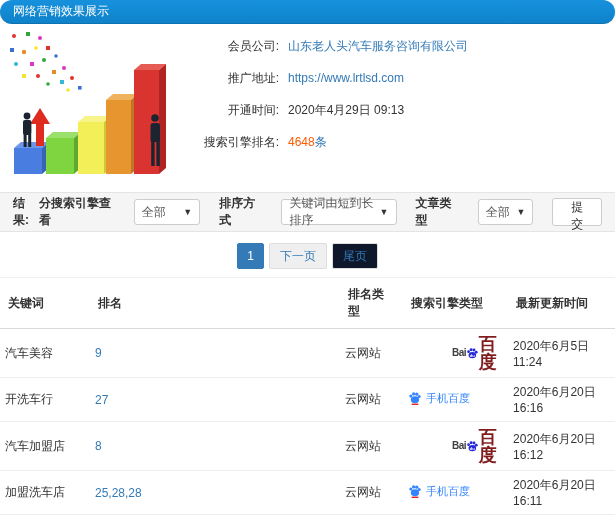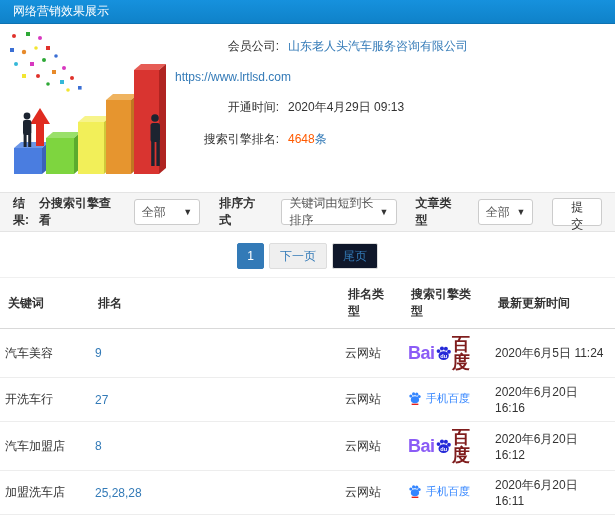--- a/index.html
+++ b/index.html
@@ -7,21 +7,21 @@
   body {
     width:615px; height:520px; overflow:hidden;
     background:#fff; color:#333;
     font-family:"Liberation Sans","DejaVu Sans",sans-serif;
     font-size:12px;
   }
   
   .topbar {
     height:24px; background:linear-gradient(#1691dd,#0f82c9);
     border-bottom:1px solid #0d72b2;
-    color:#fff; display:flex; align-items:center; padding:0 13px;
+    color:#fff; display:flex; align-items:center; padding:0 13px;border-radius:12px;
   }
   
   .top-section { display:flex; height:168px; background:#fff; }
   .illustration { width:175px; position:relative; flex-shrink:0; }
   .info-panel { flex:1; padding-top:14px; }
   .info-row { display:flex; align-items:baseline; margin-bottom:15px; }
   .info-label { width:76px; text-align:right; margin-right:9px; flex-shrink:0; color:#333;margin-left:28px; }
   .info-link { color:#337ab7; text-decoration:none; cursor:pointer; }
   .hl-num { color:#ff5a00; }
   .hl-unit { color:#337ab7; }
@@ -58,21 +58,21 @@
   .page-btn.shaded { background:#efefef; }
   
   table.results { width:100%; border-collapse:collapse; border-top:1px solid #f0f0f0; }
   table.results th {
     text-align:left; font-weight:bold; color:#333;
     padding:8px 8px; border-bottom:1px solid #d9d9d9; font-size:12px;
   }
   table.results td { padding:6px 5px; border-bottom:1px solid #ededed; font-size:12px; }
   td.rank-cell { color:#337ab7; }
   .baidu-logo { display:inline-flex; align-items:center; font-weight:bold; line-height:1; }
-  .baidu-logo .bai { color:#8b5cf6; font-size:18px; letter-spacing:-0.5px; }
+  .baidu-logo .bai { color:#404040; font-size:10px; letter-spacing:-0.5px;margin-left:44px; }
   .baidu-logo .bname { color:#7f1d1d; font-size:18px; }
   .mobile-logo { display:inline-flex; align-items:center; gap:4px; color:#3385ff; font-size:11px; }
 </style>
 </head>
 <body>
 
 <div class="topbar">
   <span>网络营销效果展示</span>
 </div>
 
@@ -143,20 +143,21 @@
       </g>
     </svg>
   </div>
 
   <div class="info-panel">
     <div class="info-row">
       <span class="info-label">会员公司:</span>
       <a class="info-link">山东老人头汽车服务咨询有限公司</a>
     </div>
     <div class="info-row">
+      <span class="info-label">推广地址:</span>
       <a class="info-link">https://www.lrtlsd.com</a>
     </div>
     <div class="info-row">
       <span class="info-label">开通时间:</span>
       <span>2020年4月29日 09:13</span>
     </div>
     <div class="info-row">
       <span class="info-label">搜索引擎排名:</span>
       <span>
         <span class="hl-num">4648</span><span class="hl-unit">条</span>

